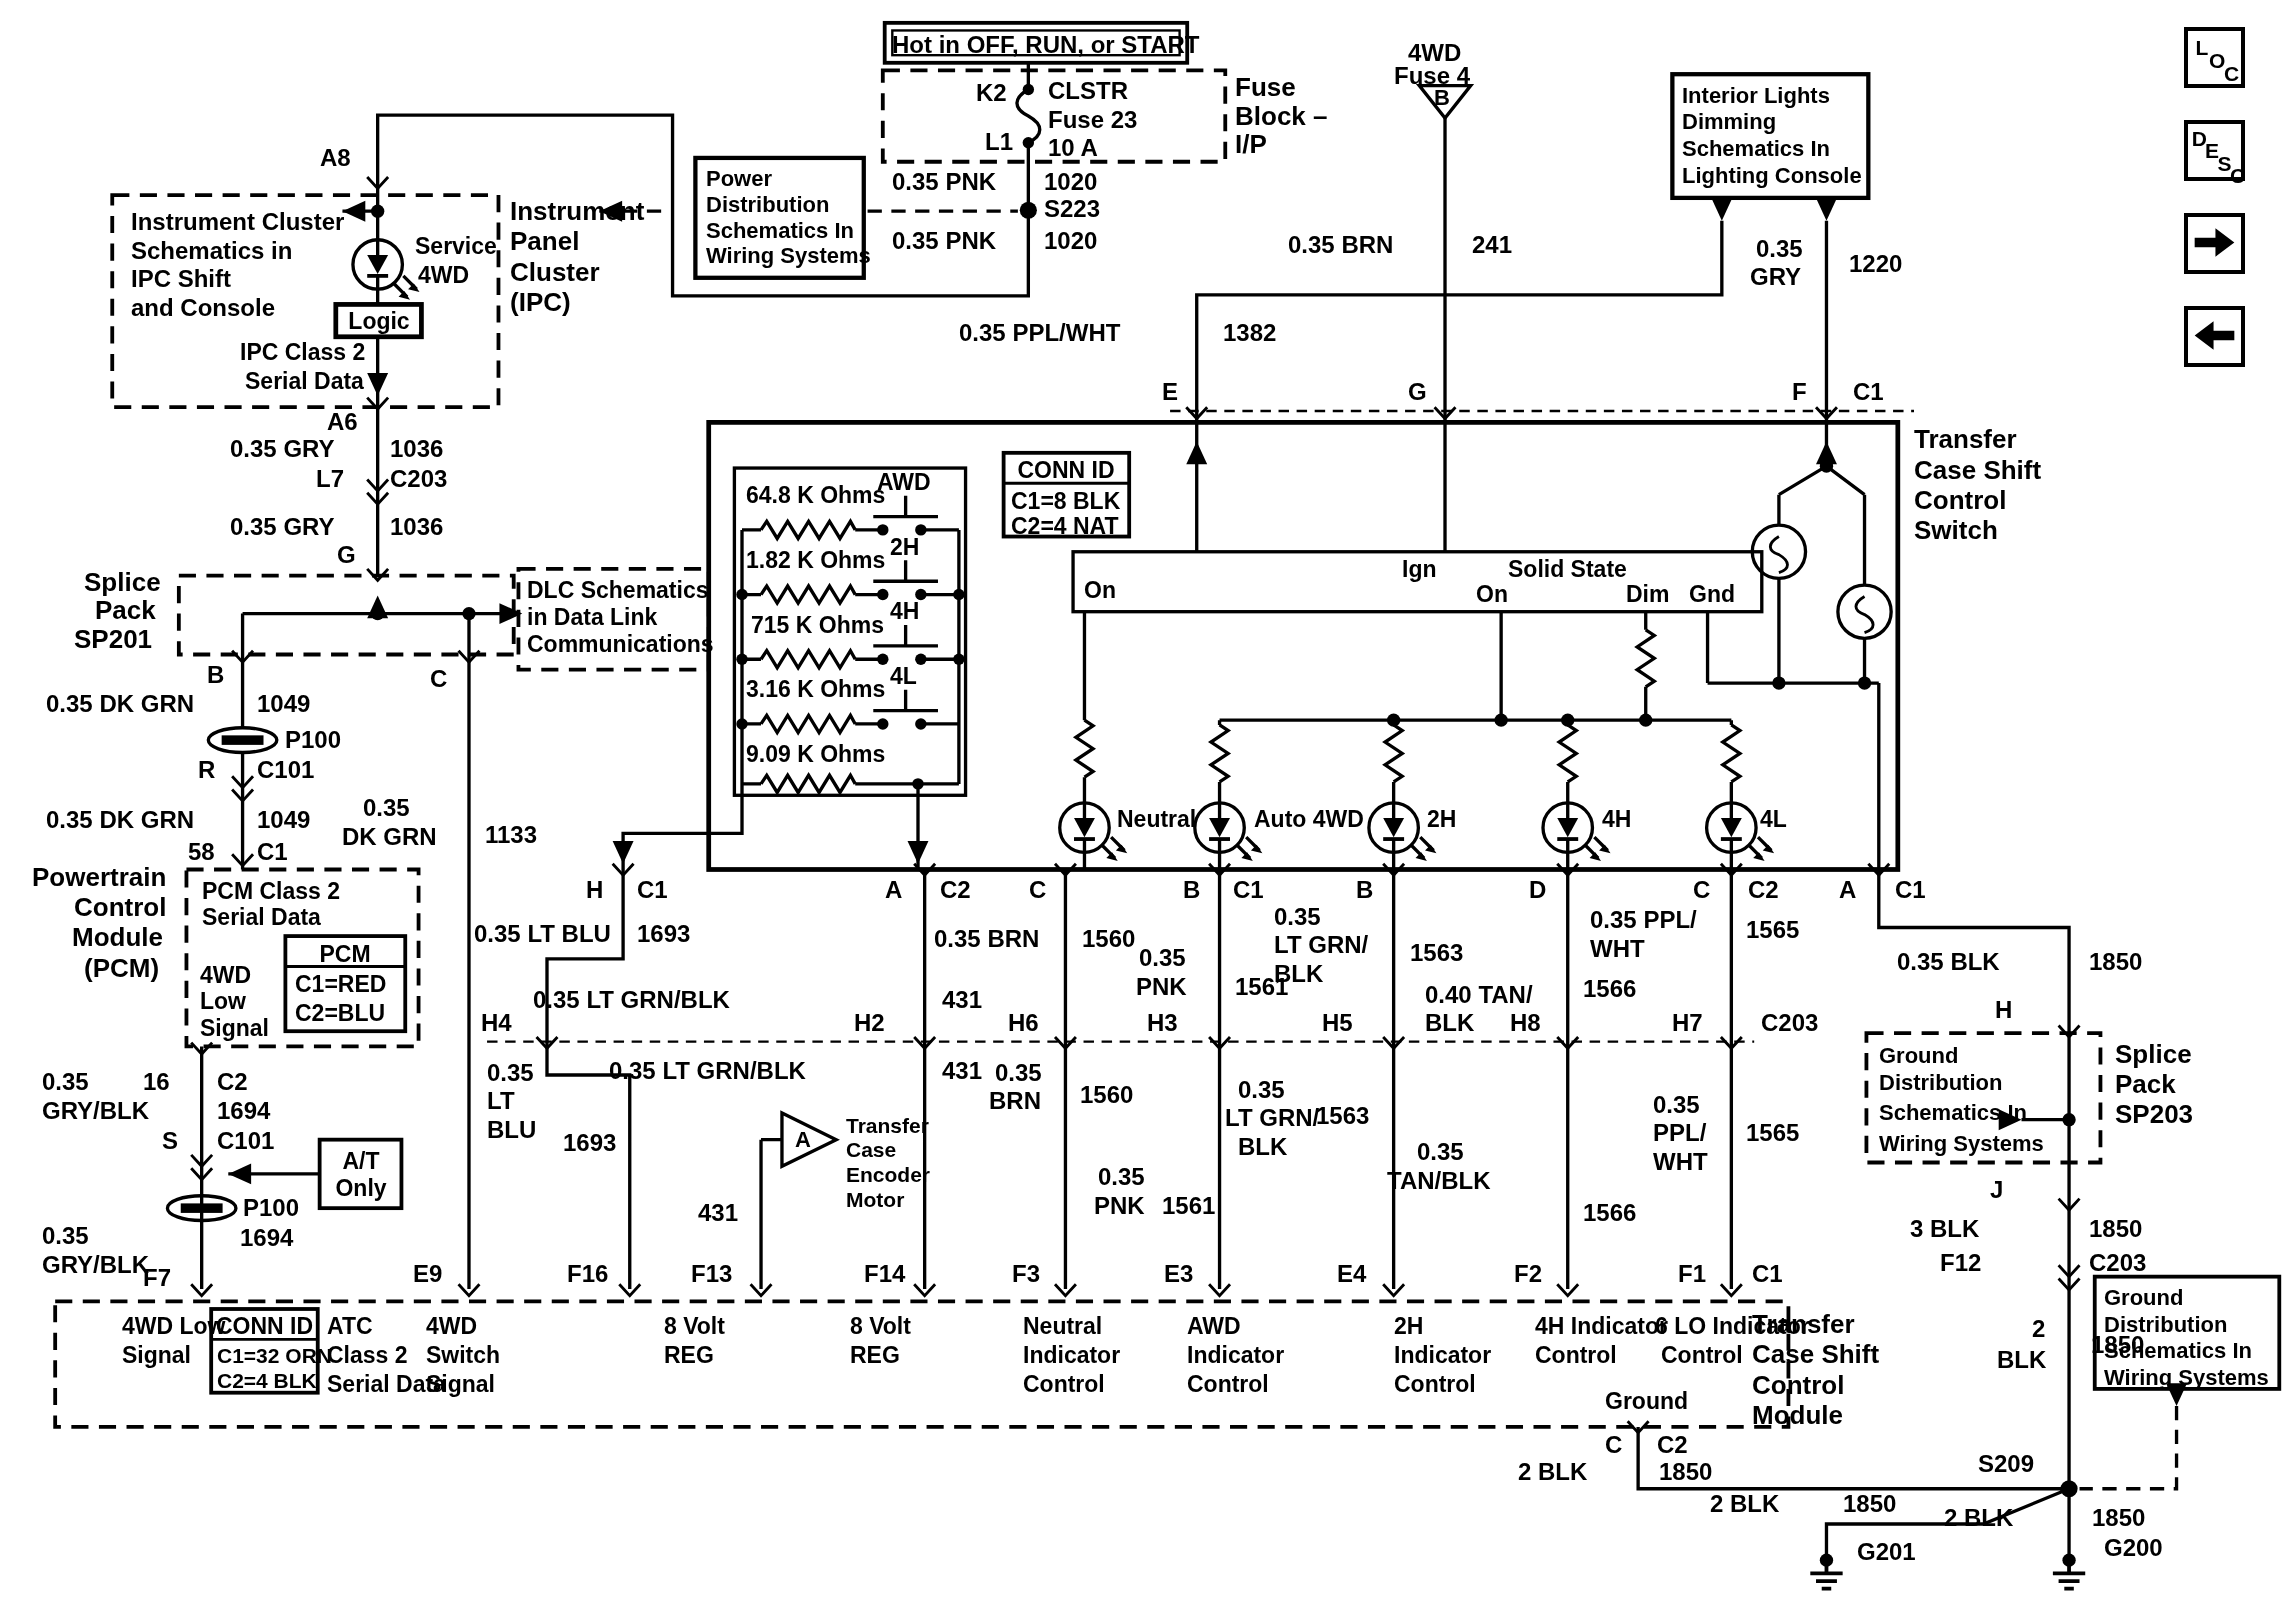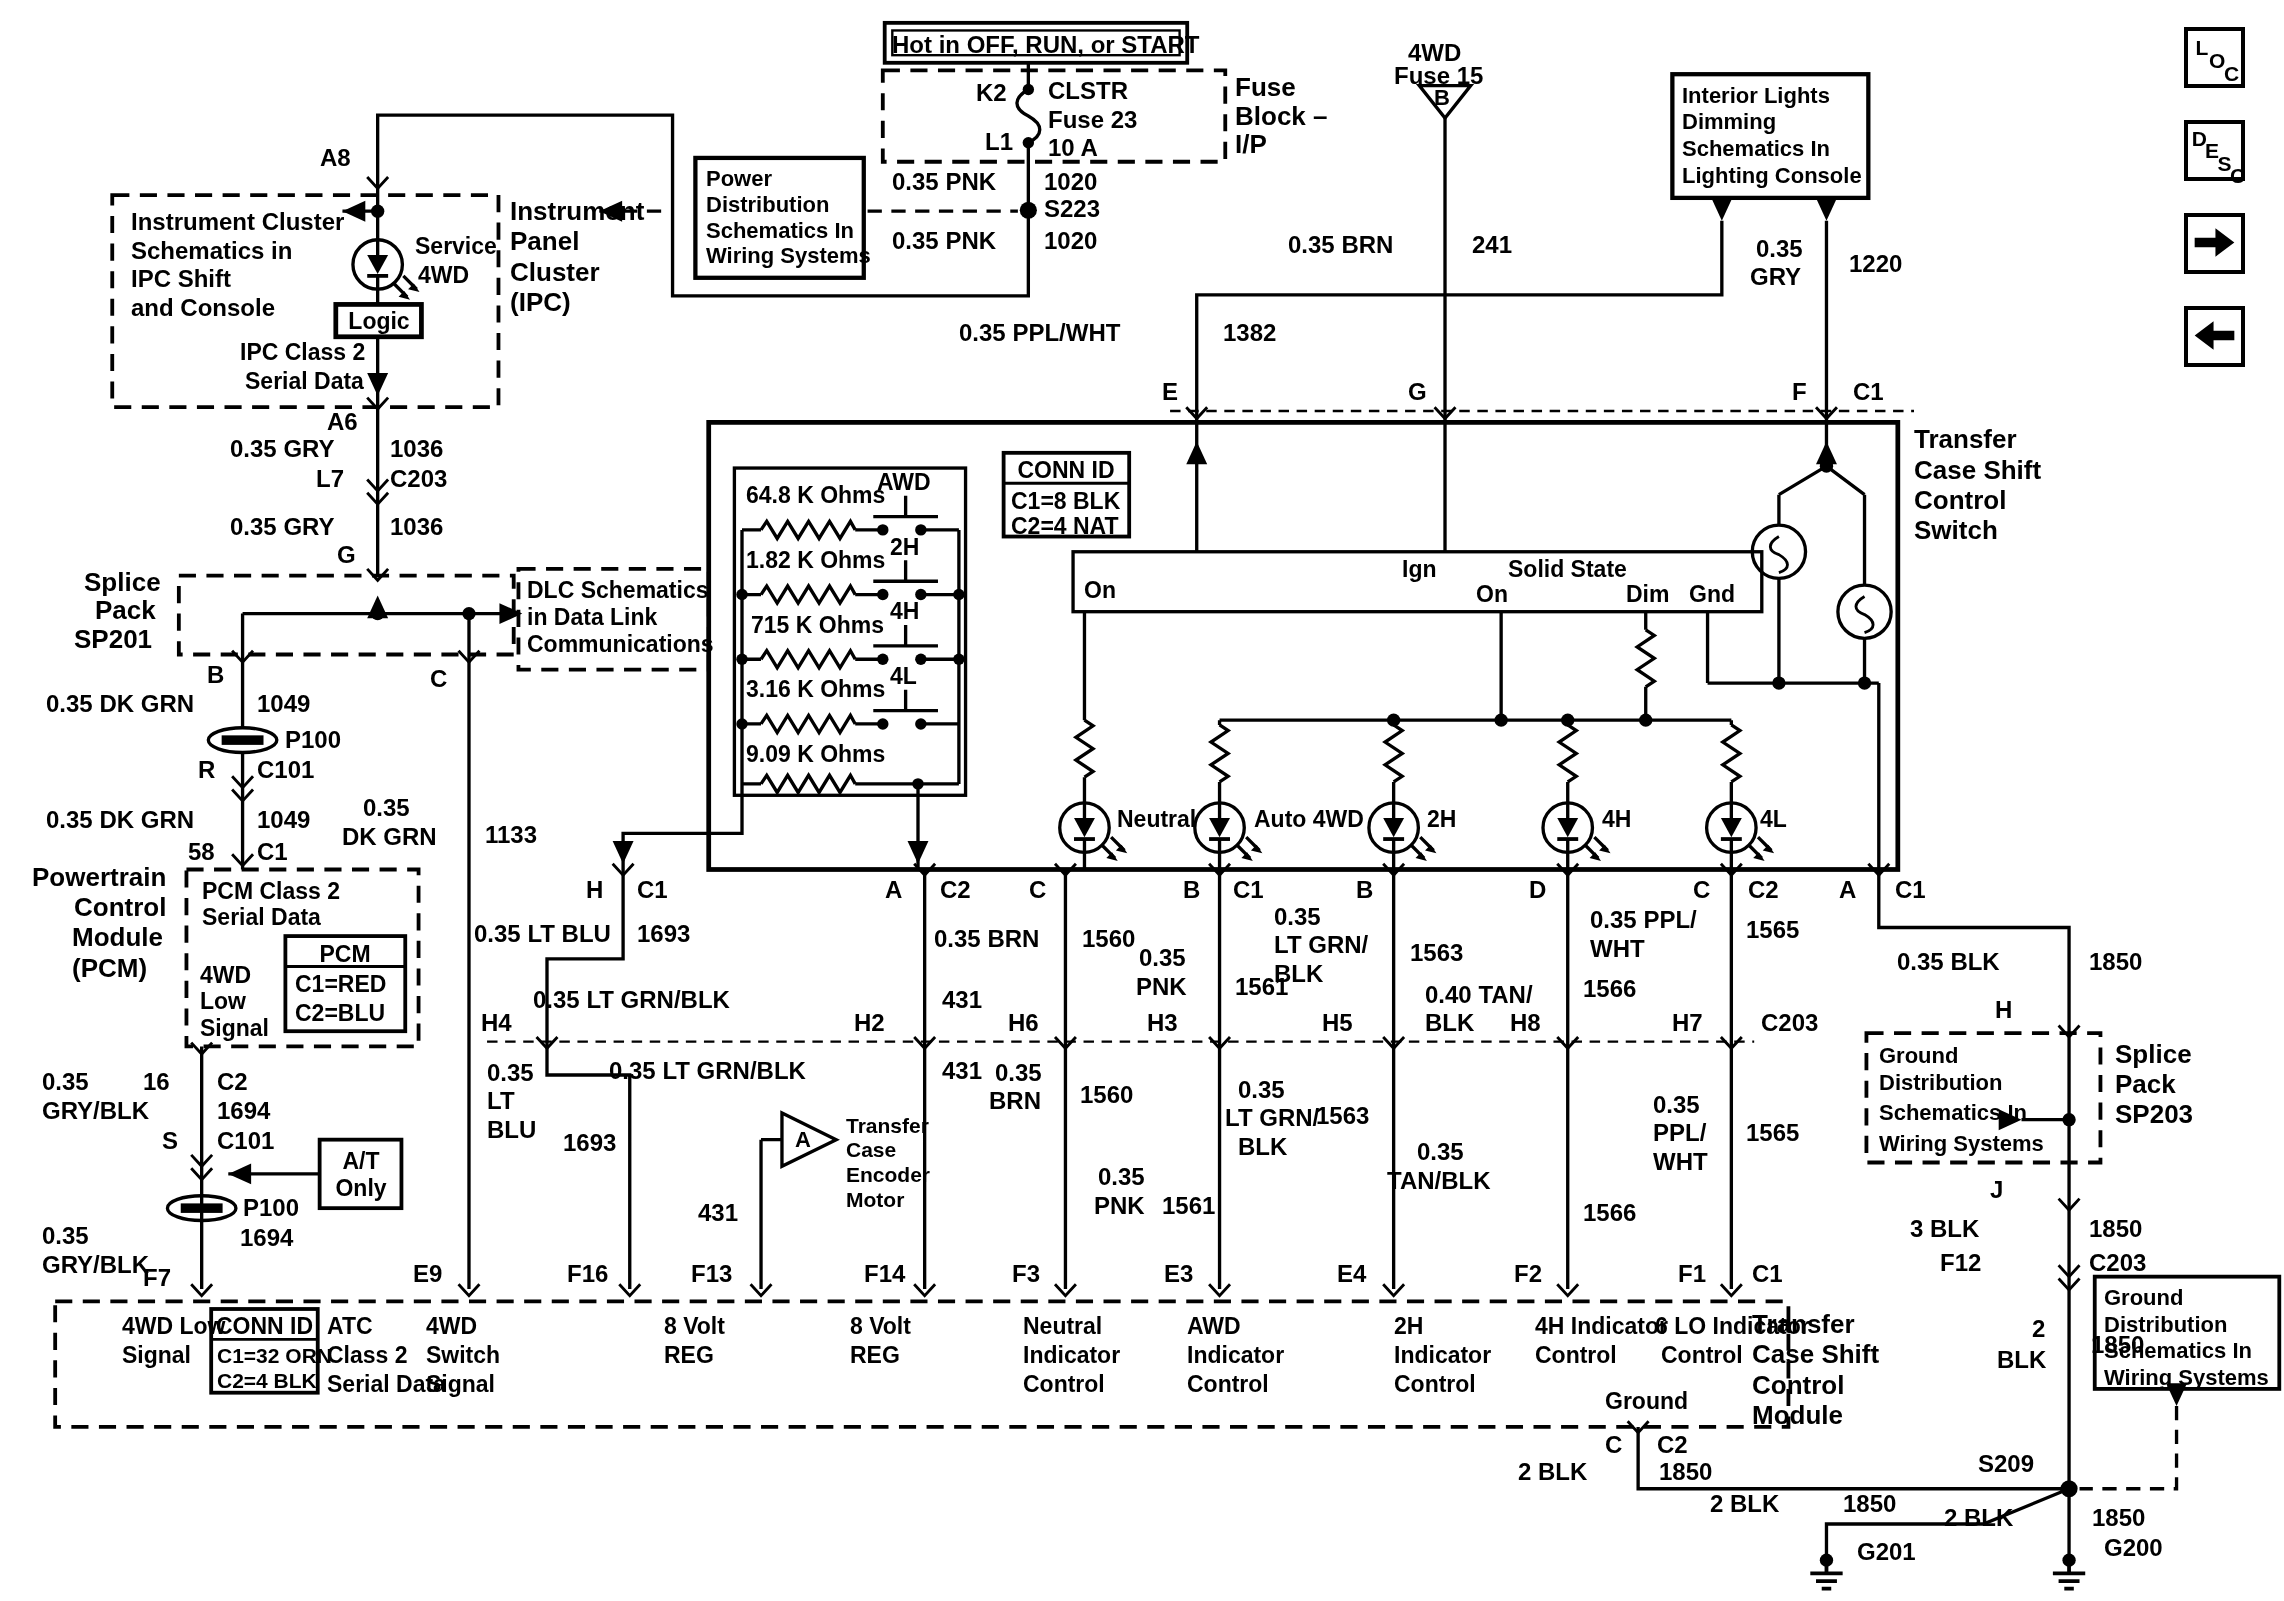--- a/index.html
+++ b/index.html
@@ -302,21 +302,21 @@
 <div class="L" style="left:257px;top:807px">1049</div>
 <div class="L" style="left:188px;top:839px">58</div>
 <div class="L" style="left:257px;top:839px">C1</div>
 <div class="L" style="left:363px;top:795px">0.35</div>
 <div class="L" style="left:342px;top:824px">DK GRN</div>
 <div class="L" style="left:485px;top:822px">1133</div>
 
 <div class="L s27" style="left:32px;top:864px">Powertrain</div>
 <div class="L s27" style="left:74px;top:894px">Control</div>
 <div class="L s27" style="left:72px;top:924px">Module</div>
-<div class="L s27" style="left:72px;top:955px">(PCM)</div>
+<div class="L s27" style="left:84px;top:955px">(PCM)</div>
 <div class="L s24" style="left:202px;top:879px">PCM Class 2</div>
 <div class="L s24" style="left:202px;top:905px">Serial Data</div>
 <div class="L s24" style="left:200px;top:963px">4WD</div>
 <div class="L s24" style="left:200px;top:989px">Low</div>
 <div class="L s24" style="left:200px;top:1016px">Signal</div>
 <div class="L s24 ctr" style="left:285px;top:942px;width:120px">PCM</div>
 <div class="L s24" style="left:295px;top:972px">C1=RED</div>
 <div class="L s24" style="left:295px;top:1001px">C2=BLU</div>
 <div class="L" style="left:42px;top:1069px">0.35</div>
 <div class="L" style="left:143px;top:1069px">16</div>
@@ -327,21 +327,21 @@
 <div class="L" style="left:217px;top:1128px">C101</div>
 <div class="L s24 ctr" style="left:320px;top:1149px;width:82px">A/T</div>
 <div class="L s24 ctr" style="left:320px;top:1176px;width:82px">Only</div>
 <div class="L" style="left:243px;top:1195px">P100</div>
 <div class="L" style="left:42px;top:1223px">0.35</div>
 <div class="L" style="left:240px;top:1225px">1694</div>
 <div class="L" style="left:42px;top:1252px">GRY/BLK</div>
 <div class="L" style="left:143px;top:1265px">F7</div>
 
 <div class="L" style="left:1408px;top:40px">4WD</div>
-<div class="L" style="left:1394px;top:63px">Fuse 15</div>
+<div class="L" style="left:1394px;top:63px">Fuse 4</div>
 <div class="L s23" style="left:1434px;top:86px">B</div>
 <div class="L" style="left:1288px;top:232px">0.35 BRN</div>
 <div class="L" style="left:1472px;top:232px">241</div>
 <div class="L" style="left:1408px;top:379px">G</div>
 <div class="L" style="left:959px;top:320px">0.35 PPL/WHT</div>
 <div class="L" style="left:1223px;top:320px">1382</div>
 <div class="L" style="left:1162px;top:379px">E</div>
 <div class="L" style="left:1756px;top:236px">0.35</div>
 <div class="L" style="left:1750px;top:264px">GRY</div>
 <div class="L" style="left:1849px;top:251px">1220</div>

